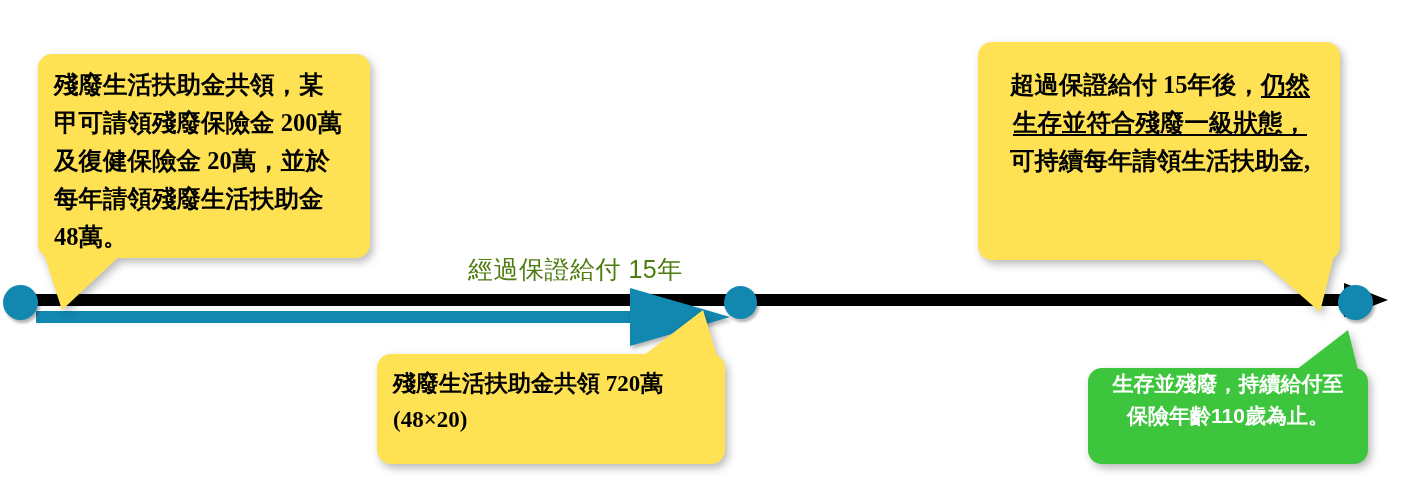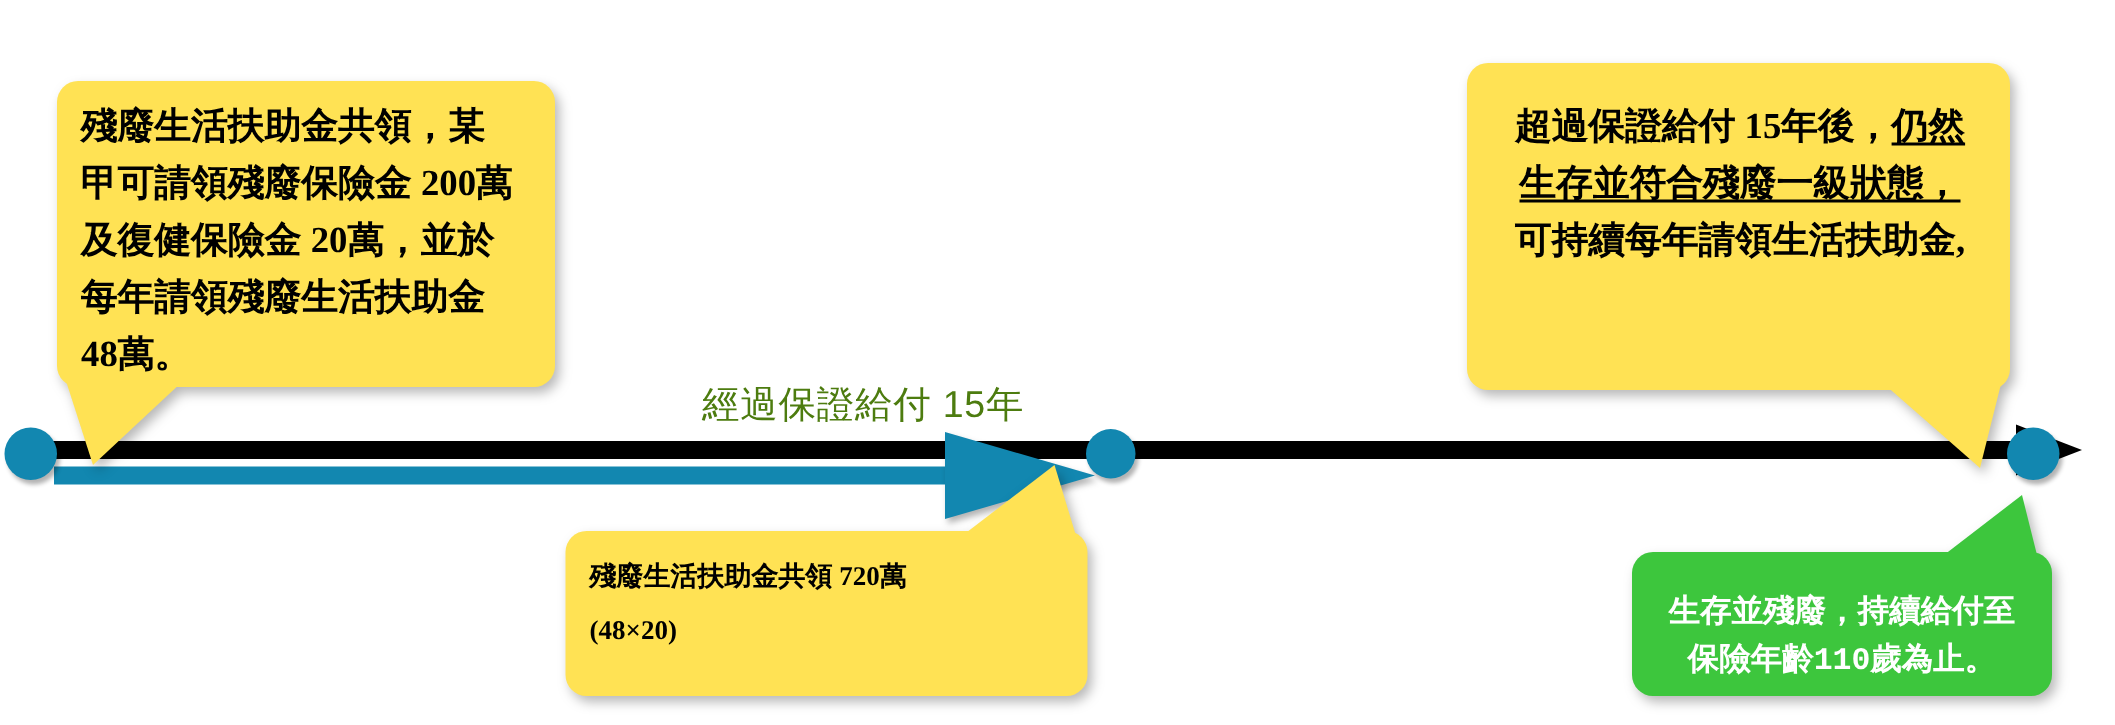--- a/index.html
+++ b/index.html
@@ -139,43 +139,43 @@
     border-left: 64px solid transparent;
     border-top: 56px solid #ffe254;
   }
 
   
   #callout-total {
     left: 377px; top: 354px; width: 348px; height: 110px;
   }
   #callout-total .txt {
     padding: 12px 4px 0 16px;
-    font-size: 18px;
+    font-size: 23px;
     line-height: 36px;
   }
   #callout-total .tail {
     right: 8px; top: -44px;
     border-right: 14px solid transparent;
     border-left: 60px solid transparent;
     border-bottom: 46px solid #ffe254;
   }
 
   
   #callout-survive {
     left: 1088px; top: 368px; width: 280px; height: 96px;
   }
   #callout-survive .body { background: #3dc63d; }
   #callout-survive .txt {
-    font-family: Liberation Mono, monospace;
+    font-family: Liberation Sans, sans-serif;
     font-weight: bold;
     color: #ffffff;
     font-size: 21px;
     line-height: 32px;
     text-align: center;
-    padding: 26px 10px 0 10px;
+    padding: 0 10px 0 10px;
   }
   #callout-survive .tail {
     right: 10px; top: -38px;
     border-right: 10px solid transparent;
     border-left: 52px solid transparent;
     border-bottom: 40px solid #3dc63d;
   }
 </style>
 </head>
 <body>

